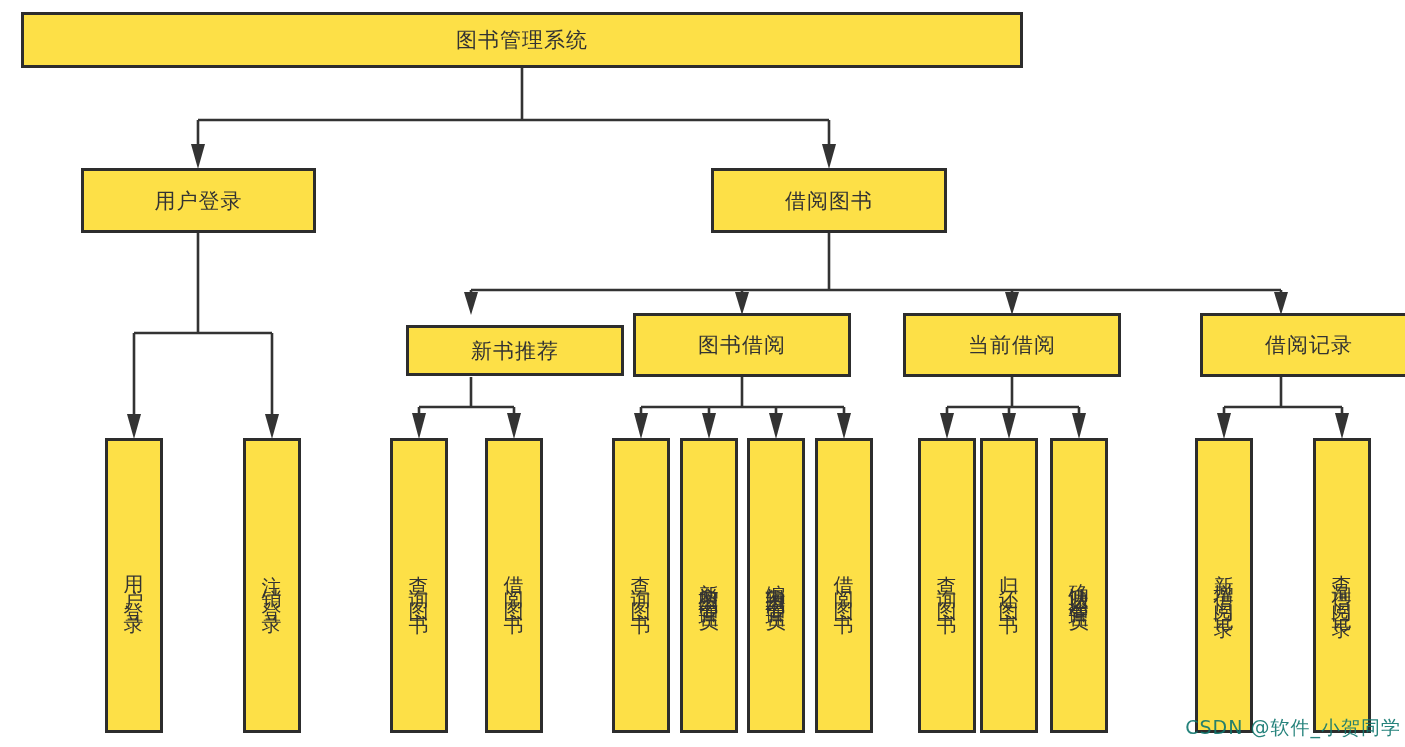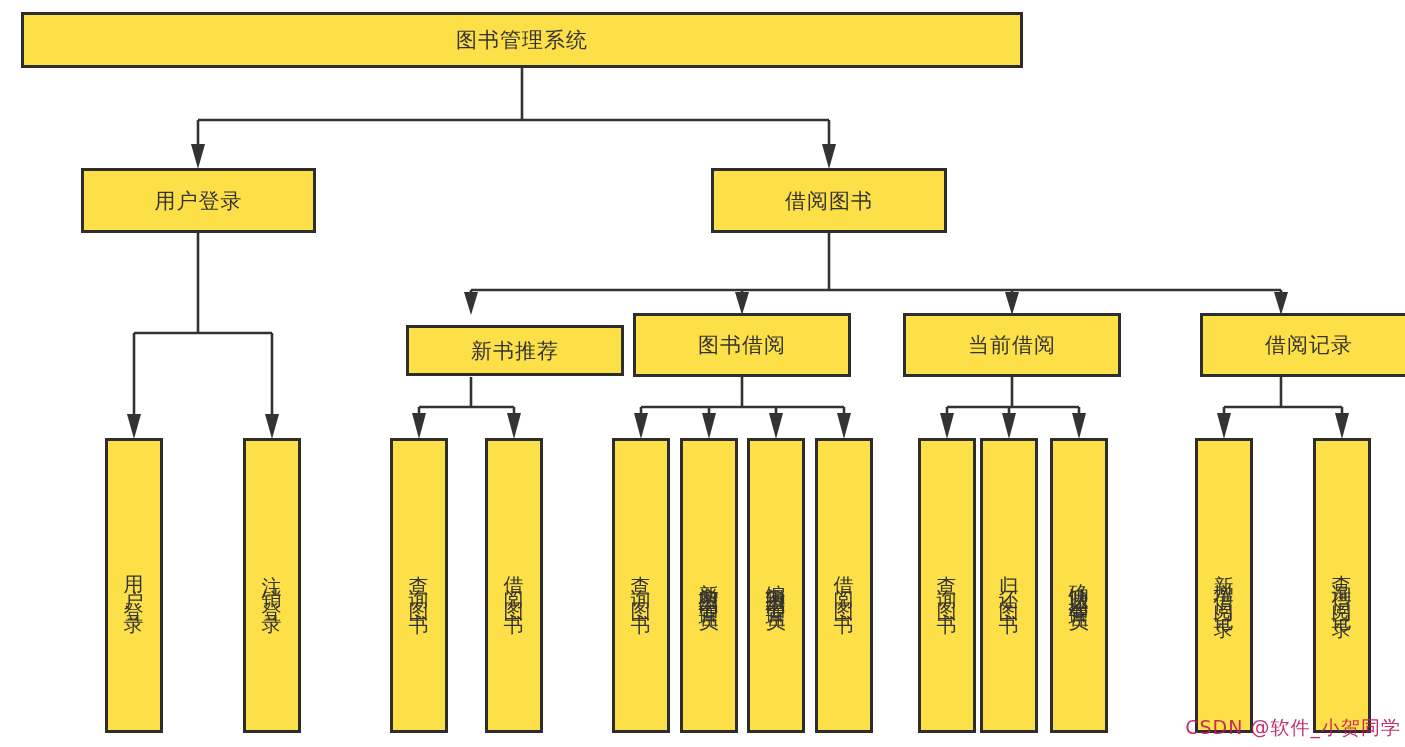--- a/index.html
+++ b/index.html
@@ -17,21 +17,21 @@
   .vnode{width:58px;top:438px;height:295px;}
   .vnode .vtext{
     writing-mode:vertical-rl;text-orientation:mixed;
     font-size:20px;color:#333333;line-height:1;white-space:nowrap;
   }
   .sp4{letter-spacing:13px;}
   .sp6{letter-spacing:9px;}
   .sp9{letter-spacing:4px;}
   .watermark{
     position:absolute;right:4px;bottom:6px;z-index:3;
-    font-size:19px;color:#be185d;letter-spacing:1px;opacity:0.9;white-space:nowrap;
+    font-size:19px;color:#0f766e;letter-spacing:1px;opacity:0.9;white-space:nowrap;
   }
   
   #n-root{left:21px;top:12px;width:1002px;height:56px;}
   #n-user-login{left:81px;top:168px;width:235px;height:65px;}
   #n-book-mgmt{left:711px;top:168px;width:236px;height:65px;}
   #n-new-rec{left:362px;top:325px;width:218px;height:51px;margin-left:44px;}
   #n-borrow{left:633px;top:313px;width:218px;height:64px;}
   #n-current{left:903px;top:313px;width:218px;height:64px;}
   #n-records{left:1172px;top:313px;width:218px;height:64px;margin-left:28px;}
   

